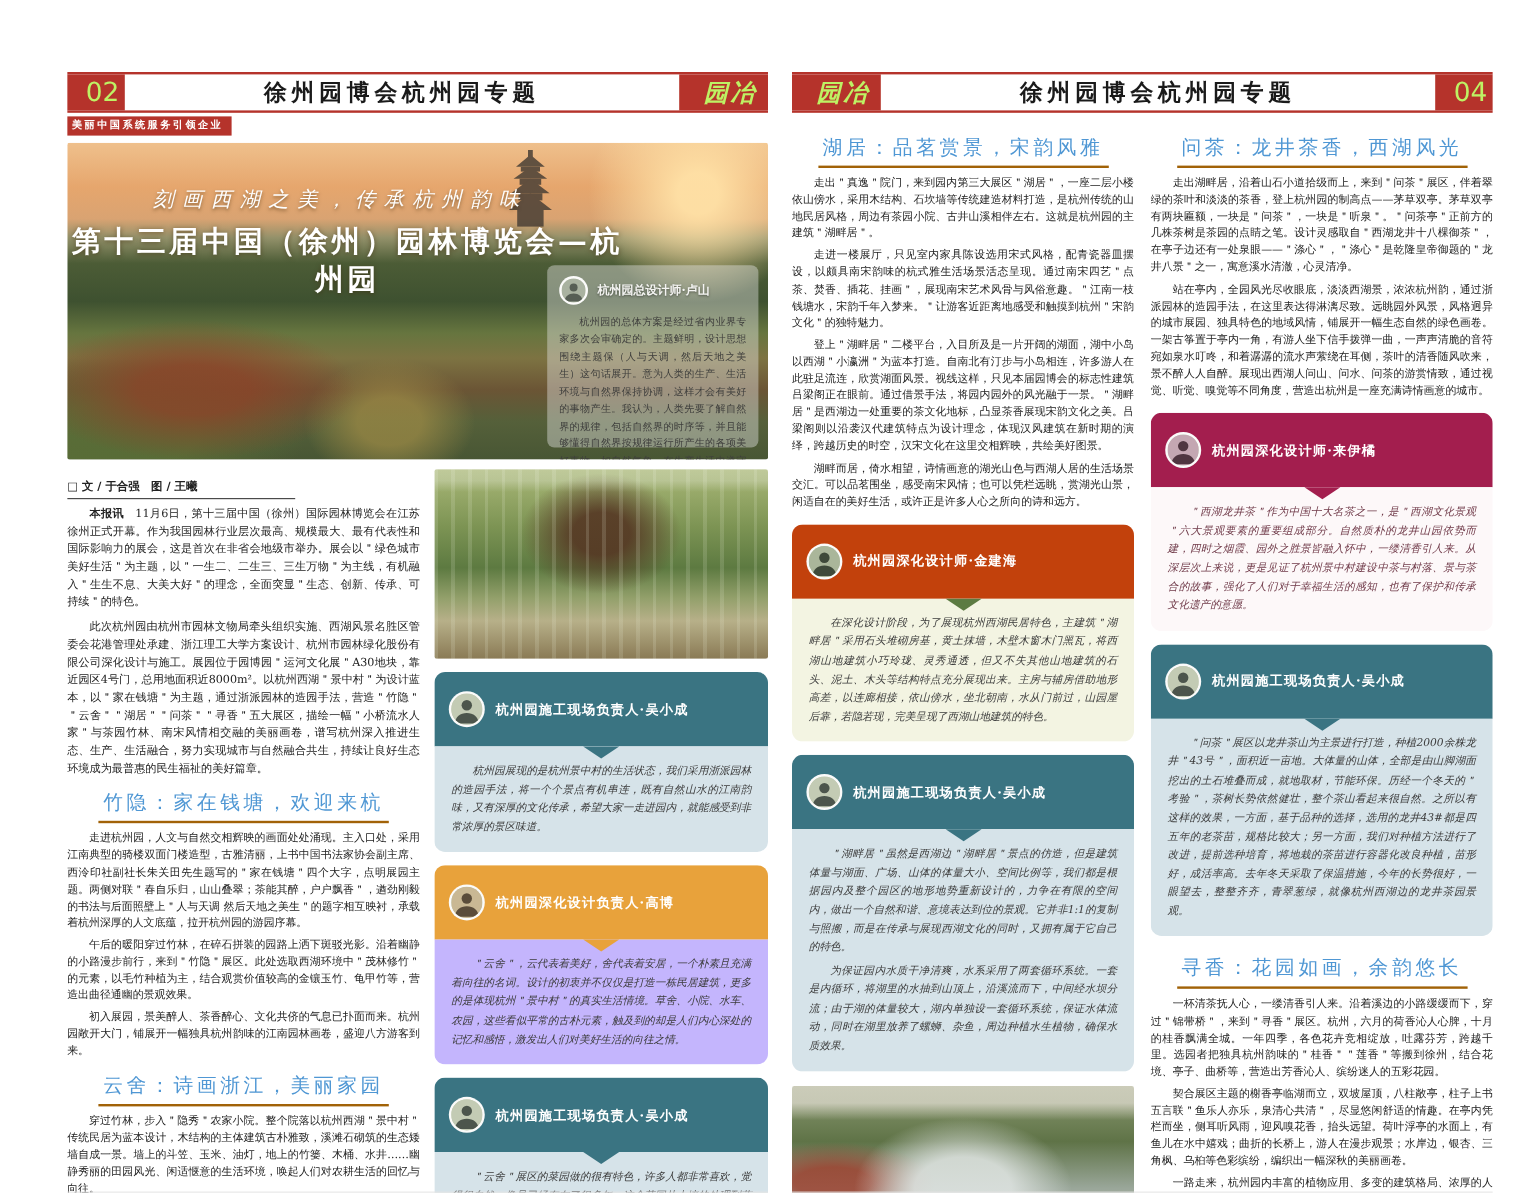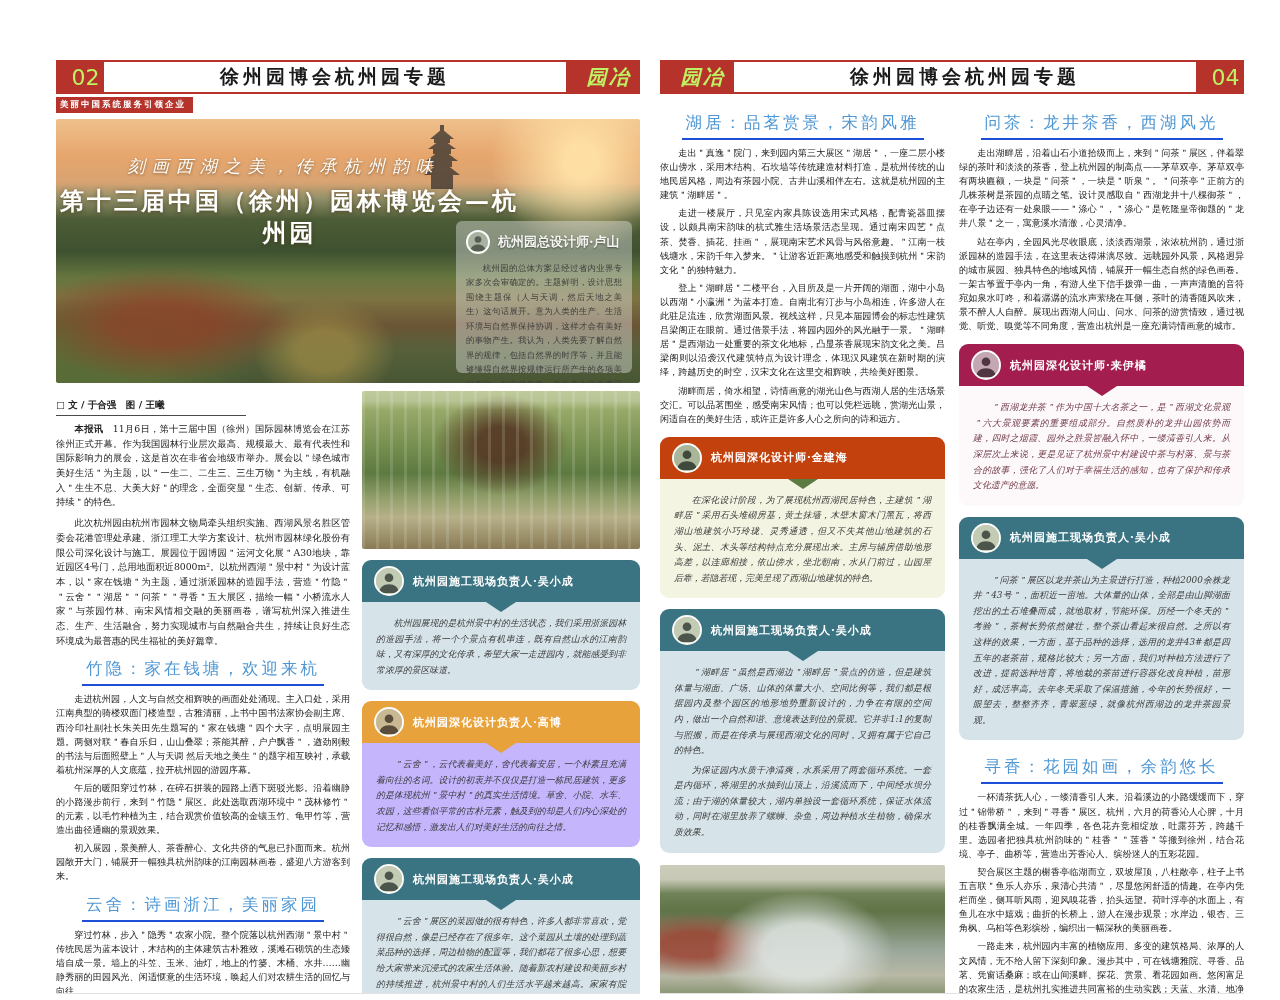--- a/index.html
+++ b/index.html
@@ -26,46 +26,46 @@
       radial-gradient(ellipse at 18% 78%, rgba(140,66,40,.8) 0 7%, rgba(140,66,40,0) 20%),
       radial-gradient(ellipse at 46% 88%, rgba(160,140,70,.7) 0 6%, rgba(160,140,70,0) 16%),
       radial-gradient(ellipse at 8% 92%, rgba(90,110,55,.9) 0 8%, rgba(90,110,55,0) 20%),
       linear-gradient(180deg,#efc08c 0%,#e6a66d 14%,#d9a372 24%,#93916a 30%,#4c5c36 38%,#3e5130 50%,#66753f 60%,#7d7342 68%,#6b5535 78%,#55603a 88%,#485634 100%);
   }
   .hero-slogan { position:absolute; top:36px; left:0; width:78%; text-align:center; color:#fefefe; font-size:17px; font-style:italic; letter-spacing:7px; text-shadow:0 1px 3px rgba(60,40,10,.55); }
   .hero-title  { position:absolute; top:66px; left:0; width:80%; text-align:center; color:#ffffff; font-size:24px; font-weight:bold; letter-spacing:3px; text-shadow:0 1px 4px rgba(60,40,10,.6); }
   .pagoda { position:absolute; left:63%; top:6px; opacity:.85; }
 
   .hero-quote { position:absolute; right:8px; top:102px; width:176px; bottom:10px; background:rgba(232,232,230,.42); border-radius:6px; padding:9px 10px; }
-  .hero-quote .qname { color:#f4f4f2; font-size:13px; font-weight:bold; text-shadow:0 1px 2px rgba(0,0,0,.45); }
+  .hero-quote .qname { color:#f4f4f2; font-size:10px; font-weight:bold; text-shadow:0 1px 2px rgba(0,0,0,.45); }
   .hero-quote .qtext { margin-top:7px; font-size:8.4px; line-height:1.72; color:#3e3e3c; text-align:justify; text-indent:2em; }
 
   
   .avatar { display:inline-flex; width:30px; height:30px; border-radius:50%; background:#c8cfbc; border:2px solid rgba(255,255,255,.92); overflow:hidden; flex:none; }
   .avatar svg { width:100%; height:100%; }
   .avatar.small { width:24px; height:24px; }
 
   
   .byline { margin-top:8px; font-size:9.5px; font-weight:bold; color:#222; padding-bottom:3px; border-bottom:1.5px solid #4a4a4a; width:190px; }
   .intro p { font-size:9.3px; line-height:1.58; text-align:justify; text-indent:2em; margin-top:6px; }
   .intro b { font-weight:bold; }
 
   
   .cols { display:flex; gap:12px; margin-top:8px; }
   .col-l2 { width:294px; flex:none; }
   .col-r2 { flex:1; }
   .cols3 { display:flex; gap:14px; margin-top:8px; }
   .c3 { width:285px; flex:none; }
 
-  h2.sec { font-size:16.5px; font-weight:normal; color:#4f97d4; letter-spacing:3px; text-align:center; width:fit-content; margin:10px auto 6px; padding:0 4px 4px; border-bottom:2px solid #1d4ed8; }
+  h2.sec { font-size:16.5px; font-weight:normal; color:#4f97d4; letter-spacing:3px; text-align:center; width:fit-content; margin:10px auto 6px; padding:0 4px 4px; border-bottom:2px solid #a16207; }
   .sec-body p { font-size:9.1px; line-height:1.55; text-align:justify; text-indent:2em; margin-top:4px; color:#222; }
 
   
   .qbox { border-radius:9px; overflow:hidden; margin-top:11px; }
-  .qhead { display:flex; align-items:center; gap:9px; padding:6px 12px; color:#fff; font-size:11px; font-weight:bold; letter-spacing:1px; }
+  .qhead { display:flex; align-items:center; gap:9px; padding:16px 12px; color:#fff; font-size:11px; font-weight:bold; letter-spacing:1px; }
   .qbody { position:relative; padding:14px 14px 12px; }
   .qbody .notch { position:absolute; top:0; left:50%; transform:translateX(-50%); width:0; height:0; border-left:15px solid transparent; border-right:15px solid transparent; }
   .qbody p { font-size:8.9px; font-style:italic; line-height:1.75; text-align:justify; text-indent:2em; color:#3b3b3b; }
   .qbody p + p { margin-top:4px; }
 
   .teal  .qhead { background:#3a7482; }
   .teal  .qbody { background:#d6e3e9; }
   .teal  .notch { border-top:10px solid #3a7482; }
 
   .yellow .qhead { background:#e8a23b; }

